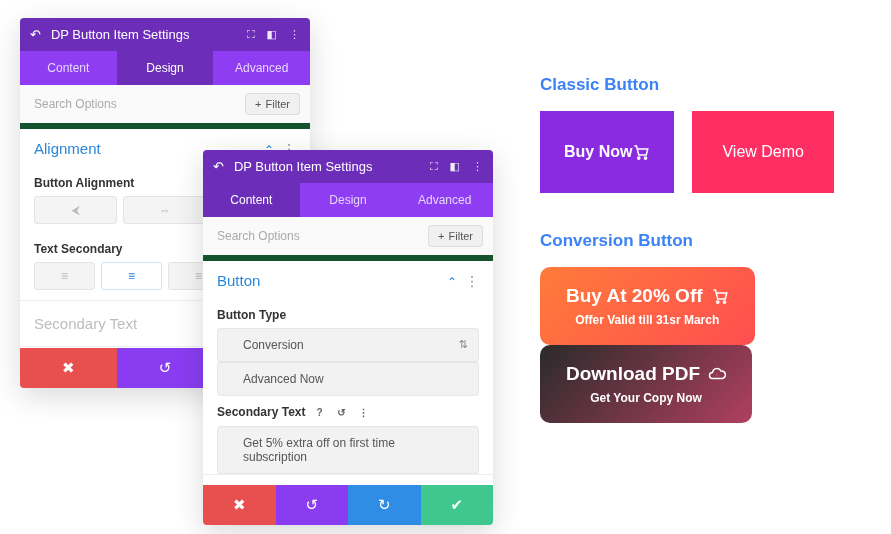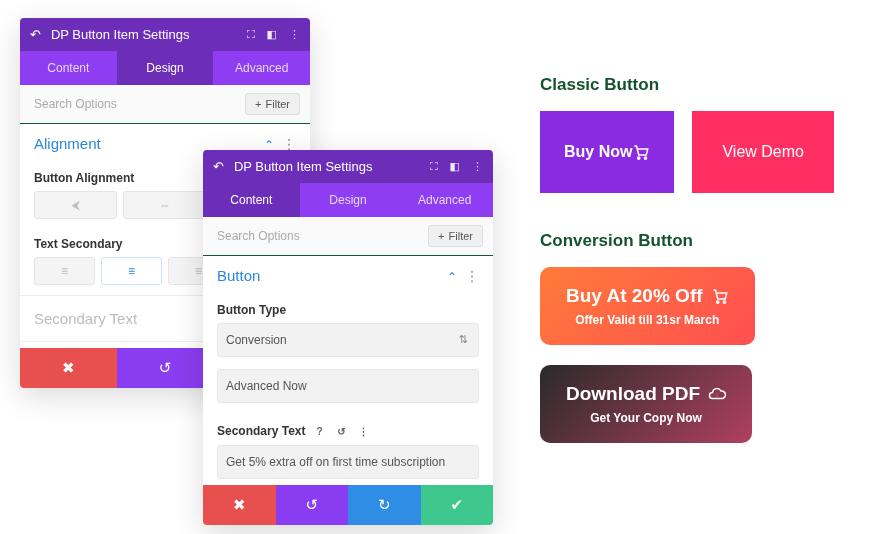--- a/index.html
+++ b/index.html
@@ -12,57 +12,57 @@
 
 .titlebar{background:#6c2eb9;color:#fff;display:flex;align-items:center;padding:9px 10px;font-size:13px;font-weight:500}
 .titlebar .back-arrow{margin-right:10px;font-size:13px}
 .titlebar .spacer{flex:1}
 .titlebar .ticon{margin-left:12px;font-size:11px;opacity:.9}
 
 .tabs{display:flex;background:#8e3df2}
 .tab{flex:1;text-align:center;padding:10px 8px;font-size:12px;color:#e6d6ff;cursor:pointer}
 .tab.active{background:#6c2eb9;color:#fff}
 
-.searchrow{display:flex;align-items:center;padding:8px 10px 8px 14px;border-bottom:1px solid #14532d;background:#fafafa}
+.searchrow{display:flex;align-items:center;padding:8px 10px 8px 14px;border-bottom:6px solid #14532d;background:#fafafa}
 .searchrow .sph{color:#aaa;font-size:12px;flex:1}
 .filterbtn{background:#f0f0f0;border:1px solid #ddd;border-radius:3px;padding:4px 9px;font-size:11px;color:#555;display:flex;align-items:center;gap:4px}
 
 .section-hd{padding:11px 14px;font-size:15px;color:#2b87da;display:flex;align-items:center;justify-content:space-between}
 .section-hd .chev{color:#2b87da;font-size:12px}
 .section-hd .dots{color:#888;font-size:14px;margin-left:8px}
 
 .field-lbl{padding:8px 14px 6px;font-size:12px;font-weight:700;color:#333;display:flex;align-items:center;gap:6px}
 .field-lbl .mini{width:16px;height:16px;display:inline-flex;align-items:center;justify-content:center;font-size:10px;color:#666;border-radius:50%}
 
 .align-row{display:flex;gap:6px;padding:0 14px 10px}
 .align-cell{flex:1;background:#f4f4f4;border:1px solid #e4e4e4;border-radius:3px;height:28px;display:flex;align-items:center;justify-content:center;color:#bbb;font-size:12px}
 .align-cell.on{background:#fff;color:#2b87da;border-color:#cfe4f6}
 
 .graytitle{padding:14px 14px;color:#bdbdbd;font-size:15px;border-top:1px solid #eee}
 
-.inputbox{margin:0 14px 12px;background:#f2f2f2;border:1px solid #e6e6e6;border-radius:3px;padding:9px 8px;font-size:12px;color:#555;position:relative}
+.inputbox{margin:0 14px 0;background:#f2f2f2;border:1px solid #e6e6e6;border-radius:3px;padding:9px 25px;font-size:12px;color:#555;position:relative}
 .inputbox.select::after{content:'⇅';position:absolute;right:10px;top:9px;color:#888;font-size:11px}
 
 .footerbar{position:absolute;bottom:0;left:0;right:0;display:flex;height:40px}
 .footerbar>div{flex:1;display:flex;align-items:center;justify-content:center;color:#fff;font-size:15px}
 .fb-red{background:#e84f4f}
 .fb-purple{background:#8a3df0}
 .fb-blue{background:#2f8de6}
 .fb-green{background:#3fc88e}
 
 
 .showcase{position:absolute;left:540px;top:75px;width:340px}
-.sc-title{font-size:17px;font-weight:700;color:#14532d;margin-bottom:16px}
+.sc-title{font-size:17px;font-weight:700;color:#3b82f6;margin-bottom:16px}
 .sc-row{display:flex;gap:18px;margin-bottom:38px}
 
 .btn{padding:16px 24px;font-size:16px;font-weight:700;color:#fff;border:none;display:inline-flex;align-items:center;cursor:pointer}
 .btn.buy{background:#8a2be2}
 .btn.demo{background:#ff2e63;font-weight:400;padding:32px 30px}
 
-.convbtn{border-radius:10px;padding:18px 26px;color:#fff;text-align:center;margin-bottom:20px;display:inline-block}
+.convbtn{border-radius:10px;padding:18px 26px;color:#fff;text-align:center;display:inline-block}
 .convbtn .big{font-size:19px;font-weight:800;display:flex;align-items:center;justify-content:center;gap:8px}
 .convbtn .sub{font-size:12px;font-weight:600;margin-top:6px}
 .conv1{background:linear-gradient(135deg,#ff7b3a,#ff4e50)}
 .conv2{background:linear-gradient(135deg,#2a2a2a,#b04060)}
 
 svg.icon{width:18px;height:18px;fill:none;stroke:#fff;stroke-width:2}
 </style>
 </head>
 <body>
 

